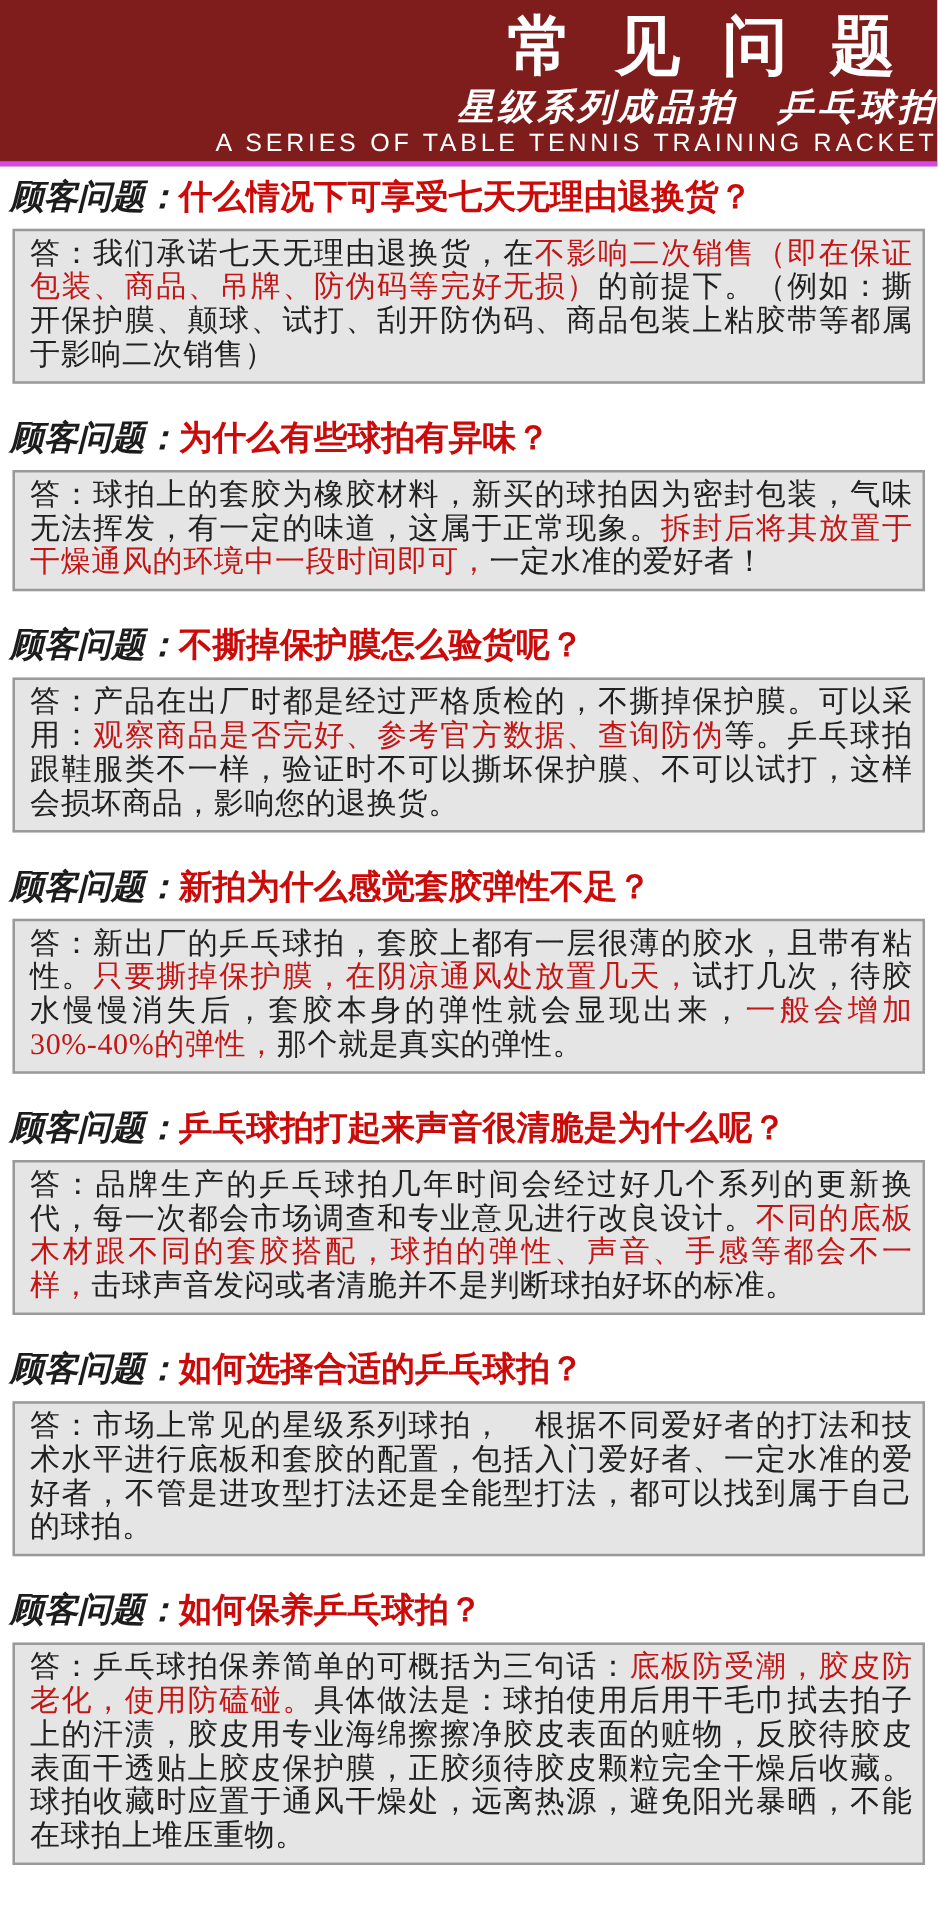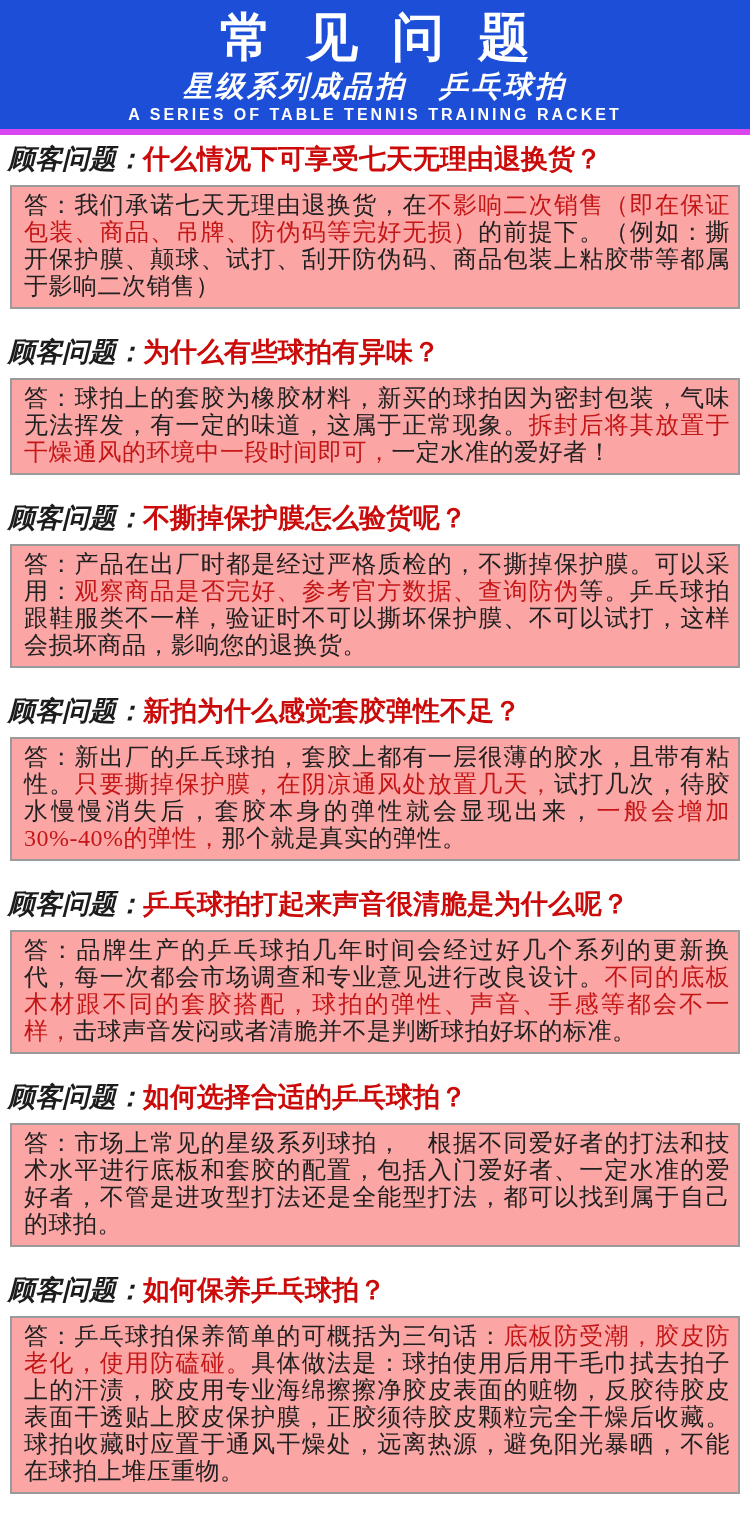--- a/index.html
+++ b/index.html
@@ -9,24 +9,24 @@
   }
   body {
     width: 750px;
     min-height: 1525px;
     font-family: "Liberation Serif", "DejaVu Serif", serif;
     -webkit-font-smoothing: antialiased;
   }
 
   
   .banner {
-    background: #1d4ed8;
-    border-bottom: 6px solid #d946ef;
+    background: #7f1d1d;
+    border-bottom: 4px solid #d946ef;
     height: 129px;
-    text-align: center;
+    text-align: right;
     color: #ffffff;
     overflow: hidden;
     font-family: "Liberation Sans", "DejaVu Sans", sans-serif;
   }
   .banner-title {
     font-size: 52px;
     font-weight: bold;
     letter-spacing: 34px;
     text-indent: 34px;
     line-height: 62px;
@@ -35,22 +35,22 @@
   }
   .banner-subtitle {
     font-size: 29px;
     font-weight: bold;
     letter-spacing: 3px;
     line-height: 36px;
     white-space: nowrap;
     font-style: italic;
   }
   .banner-subtitle-en {
-    font-size: 16px;
-    font-weight: bold;
+    font-size: 20px;
+    font-weight: normal;
     letter-spacing: 3px;
     line-height: 22px;
     white-space: nowrap;
   }
 
   
   main {
     padding-top: 9px;
   }
   .faq {
@@ -63,21 +63,21 @@
     font-weight: bold;
     line-height: 30px;
     white-space: nowrap;
   }
   .q-label { color: #1c1c1c; font-style: italic; }
   .q-text  { color: #cb0a0a; text-align: right; }
 
   .answer-box {
     margin: 0 10px;
     border: 2px solid #9a9a9a;
-    background: #fca5a5;
+    background: #e5e5e5;
     padding: 5px 8px 7px 12px;
     font-size: 24px;
     line-height: 27px;
     letter-spacing: 0.5px;
     color: #212121;
     text-align: justify;
   }
   .seg-black { color: #212121; }
   .seg-red   { color: #c31616; }
 </style>

